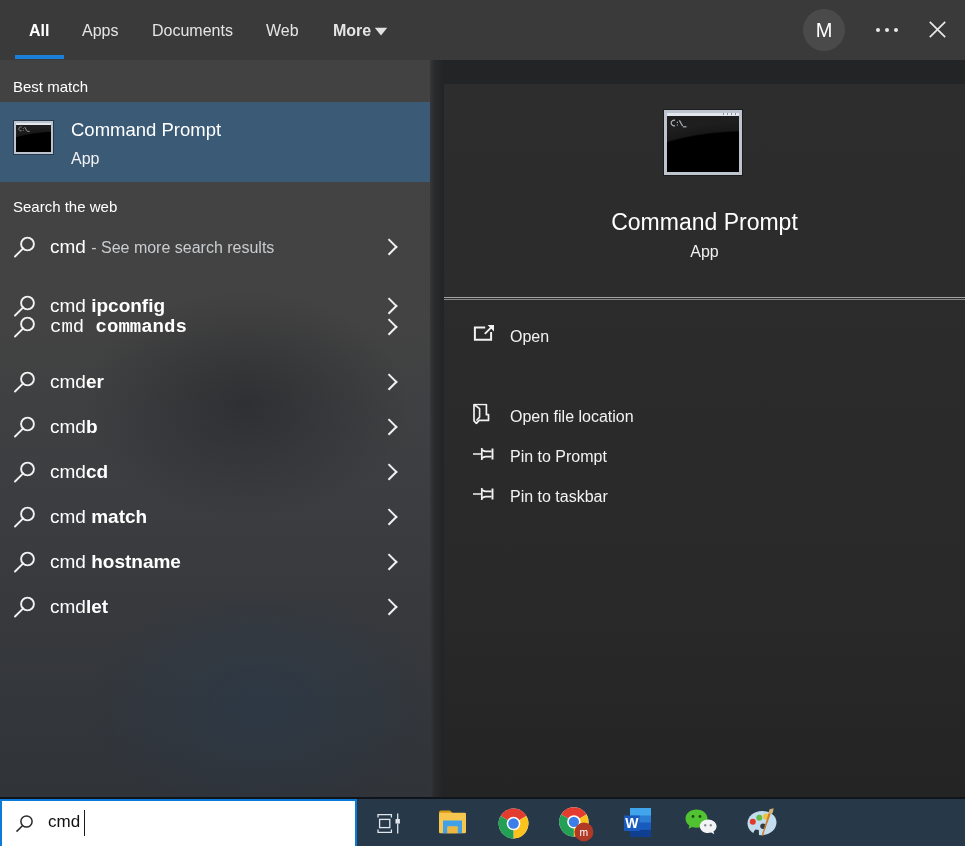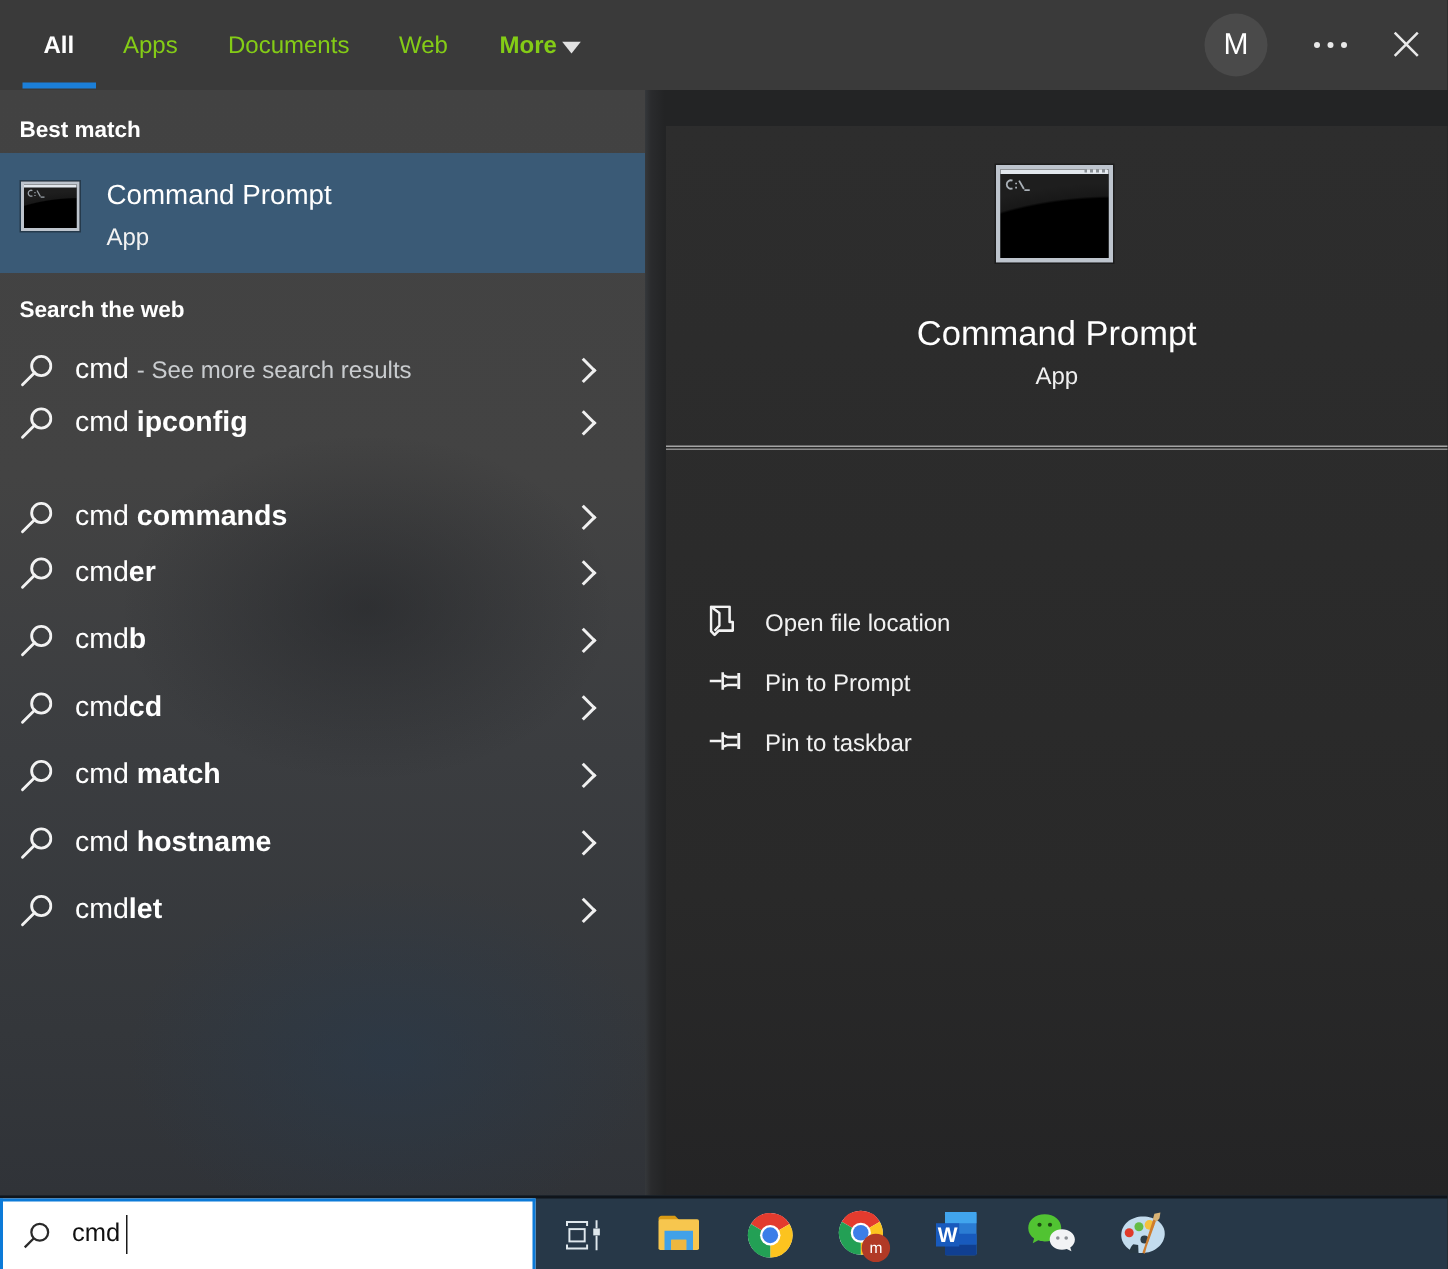--- a/index.html
+++ b/index.html
@@ -4,31 +4,31 @@
 <style>
   * { margin:0; padding:0; box-sizing:border-box; }
   html,body { width:965px; height:846px; overflow:hidden; background:#232323; }
   body { font-family:"Liberation Sans", sans-serif; }
   .tab, .sechdr, .row .txt, .atxt, #rp-title, #rp-app, .stext, .ftext { filter:brightness(1); }
   #stage { position:absolute; top:0; left:0; width:965px; height:846px; transform:translateZ(0); }
   .abs { position:absolute; }
 
   
   #topbar { left:0; top:0; width:965px; height:60px; background:#3a3a3a;padding-left:43px; }
-  .tab { position:absolute; top:22px; font-size:16px; color:#84cc16; white-space:nowrap; }
+  .tab { position:absolute; top:22px; font-size:16px; color:#e5e5e5; white-space:nowrap; }
   #underline { position:absolute; left:15px; top:55px; width:49px; height:4px; background:#1b7fd9; }
 
   
   #leftpanel { left:0; top:60px; width:430px; height:737px;
     background:
       radial-gradient(250px 170px at 260px 645px, rgba(41,58,76,0.6), rgba(41,58,76,0) 70%),
       radial-gradient(235px 165px at 245px 345px, rgba(26,28,32,0.45), rgba(26,28,32,0) 70%),
       linear-gradient(180deg, #424242 0%, #434343 35%, #3b3d40 60%, #34373b 85%, #303338 100%);
   }
-  .sechdr { position:absolute; left:13px; font-size:15px; font-weight:bold; color:#ffffff; }
+  .sechdr { position:absolute; left:13px; font-size:15px; font-weight:normal; color:#ffffff; }
   #bestrow { position:absolute; left:0; top:42px; width:430px; height:80px; background:#3a5a76; }
   .cmdicon { position:absolute; background:#000; border:2px solid #bdc4cd; box-shadow:0 0 0 1px rgba(0,0,0,0.35); }
   .cmdicon .sheen { position:absolute; left:0; top:0; width:100%; height:100%;
      background:radial-gradient(250% 175% at 105% 190%, #000 90%, #181818 91.5%, #1e1e1e 100%); }
   .cmdicon .bar { position:absolute; left:0; top:0; width:100%; height:2px; background:#e2e7ed; }
   .row { position:absolute; left:0; width:430px; height:45px; }
   .row .mag { position:absolute; left:13px; top:50%; margin-top:-12px; }
   .row .txt { position:absolute; left:50px; top:50%; transform:translateY(-54%); font-size:19px; color:#ffffff; white-space:nowrap; }
   .row .chev { position:absolute; left:382.8px; top:50%; margin-top:-6.2px; width:12.4px; height:12.4px; border-top:2.4px solid #f0f0f0; border-right:2.4px solid #f0f0f0; transform:rotate(45deg); transform-origin:center; }
   .dim { font-size:16px; color:#c9cccf; }
@@ -97,29 +97,29 @@
     <div class="sechdr" style="top:138px;">Search the web</div>
 
     <div class="row" style="top:165px;padding-left:20px;">
         <svg class="mag" width="22" height="23" viewBox="0 0 22 23">
           <circle cx="14.5" cy="8" r="6.4" stroke="#f2f2f2" stroke-width="1.9" fill="none"></circle>
           <path d="M10.2 12.3 L2 20.5" stroke="#f2f2f2" stroke-width="1.9" stroke-linecap="round"></path>
         </svg>
         <div class="txt">cmd <span class="dim">- See more search results</span></div>
         <span class="chev"></span>
       </div>
-    <div class="row" style="top:200px;">
+    <div class="row" style="top:224px;">
         <svg class="mag" width="22" height="23" viewBox="0 0 22 23">
           <circle cx="14.5" cy="8" r="6.4" stroke="#f2f2f2" stroke-width="1.9" fill="none"></circle>
           <path d="M10.2 12.3 L2 20.5" stroke="#f2f2f2" stroke-width="1.9" stroke-linecap="round"></path>
         </svg>
         <div class="txt">cmd <b class="sb">ipconfig</b></div>
         <span class="chev"></span>
       </div>
-    <div class="row" style="top:263px;">
+    <div class="row" style="top:245px;font-family:Liberation Mono, monospace;">
         <svg class="mag" width="22" height="23" viewBox="0 0 22 23">
           <circle cx="14.5" cy="8" r="6.4" stroke="#f2f2f2" stroke-width="1.9" fill="none"></circle>
           <path d="M10.2 12.3 L2 20.5" stroke="#f2f2f2" stroke-width="1.9" stroke-linecap="round"></path>
         </svg>
         <div class="txt">cmd <b class="sb">commands</b></div>
         <span class="chev"></span>
       </div>
     <div class="row" style="top:300px;">
         <svg class="mag" width="22" height="23" viewBox="0 0 22 23">
           <circle cx="14.5" cy="8" r="6.4" stroke="#f2f2f2" stroke-width="1.9" fill="none"></circle>
@@ -180,20 +180,28 @@
             <path d="M7.4 2.8 v1.1 M7.4 5.5 v1.1" stroke="#aab1b8" stroke-width="1.2"></path>
             <path d="M9.4 1.4 L12.6 7" stroke="#aab1b8" stroke-width="1.2"></path>
             <path d="M12.9 7.8 H16.5" stroke="#aab1b8" stroke-width="1.2"></path>
           </svg>
         <div class="abs" style="right:1px; top:0px; width:15px; height:2px; background:repeating-linear-gradient(90deg,#8a9096 0 1.5px,#e9edf2 1.5px 4px);"></div>
       </div>
       <div id="rp-title">Command Prompt</div>
       <div id="rp-app">App</div>
       <div id="sep1"></div>
         <div id="sep2"></div>
+      <div class="arow" style="top:233px;">
+        <svg class="aicon" width="22" height="19" viewBox="0 0 22 19">
+            <path d="M12.2 2.9 H1.9 V15.3 H18.1 V7.6" stroke="#f2f2f2" stroke-width="2" fill="none"></path>
+            <path d="M11.8 9.3 L19 2.1" stroke="#f2f2f2" stroke-width="1.9" fill="none"></path>
+            <path d="M14.6 0.6 L21 0.6 L21 7 Z" fill="#f2f2f2"></path>
+          </svg>
+        <div class="atxt">Open</div>
+      </div>
       <div class="arow" style="top:313px;">
         <svg class="aicon" width="18" height="21" viewBox="0 0 18 21">
             <path d="M1 1 H13.4 V11.2 H15.5 V16.9 H6.2 L3.4 19.8 L1 17.3 Z" stroke="#f2f2f2" stroke-width="1.7" fill="none" stroke-linejoin="round"></path>
             <path d="M1 1 L6.6 5.2 V13.6 L3.4 17" stroke="#f2f2f2" stroke-width="1.6" fill="none" stroke-linejoin="round"></path>
           </svg>
         <div class="atxt">Open file location</div>
       </div>
       <div class="arow" style="top:353px;">
         <svg class="aicon" width="22" height="15" viewBox="0 0 22 15">
             <path d="M0 7.5 H8" stroke="#f2f2f2" stroke-width="1.6"></path>

